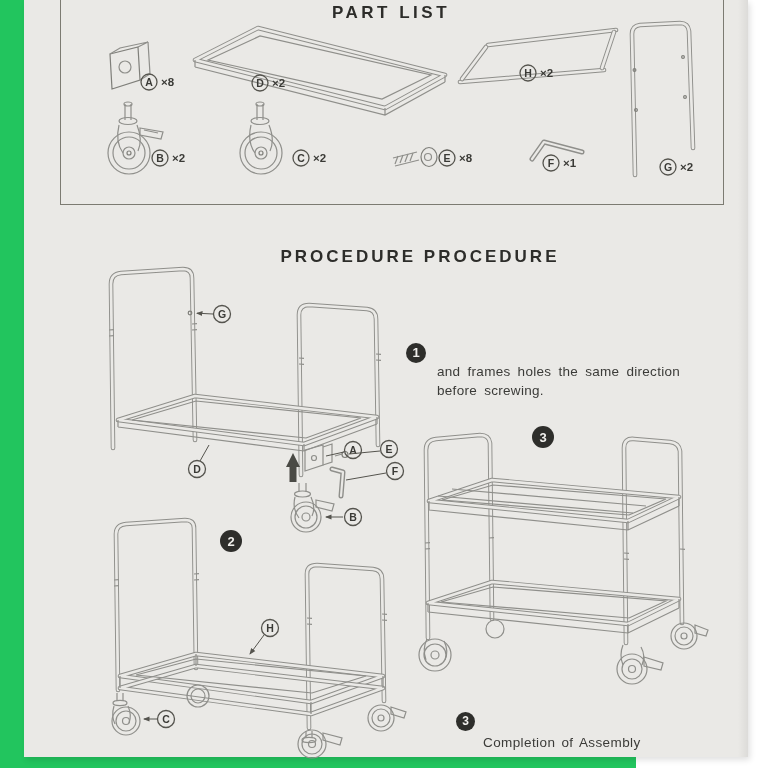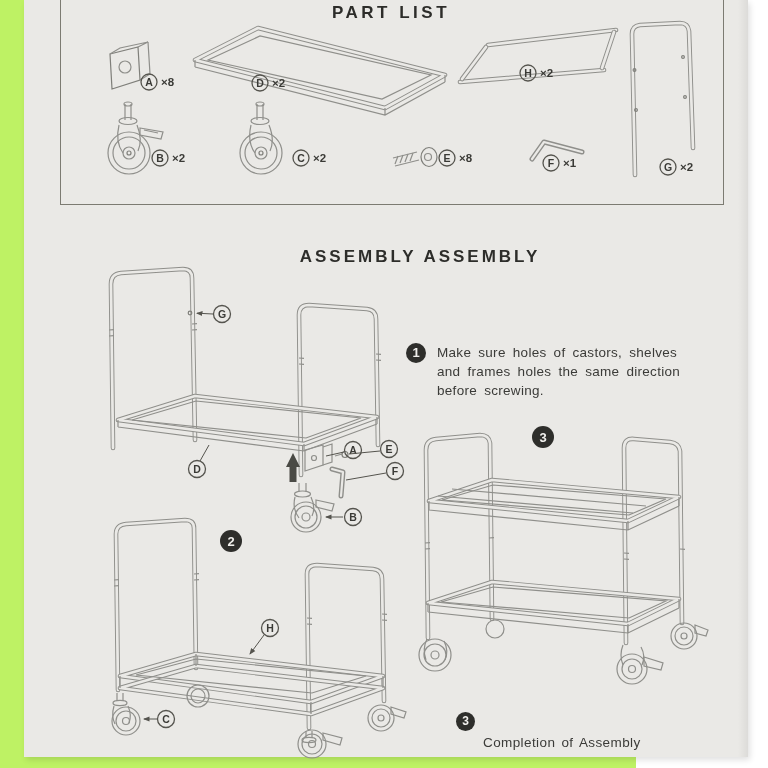--- a/index.html
+++ b/index.html
@@ -1,17 +1,17 @@
 <!DOCTYPE html>
 <html><head>
 <meta charset="utf-8">
 <style>
   html,body{margin:0;padding:0;background:#ffffff;width:768px;height:768px;overflow:hidden;
     font-family:"Liberation Sans",sans-serif;}
-  #canvas{position:relative;width:636px;height:768px;background:#bef264;}
+  #canvas{position:relative;width:636px;height:768px;background:#22c55e;}
   .paper{position:absolute;left:24px;top:0;width:724px;height:757px;background:#eae9e6;
     box-shadow:2px 3px 6px rgba(0,0,0,0.12);}
   .paper:after{content:"";position:absolute;right:0;top:0;width:10px;height:100%;
     background:linear-gradient(to right,rgba(0,0,0,0),rgba(0,0,0,0.06));}
   .partbox{position:absolute;left:60px;top:-12px;width:662px;height:215px;
     border:1.5px solid #7c7b72;}
   .sheet-title{position:absolute;color:#2d2d2a;font-weight:700;font-size:17px;
     letter-spacing:3.5px;white-space:nowrap;}
   #title-partlist{left:60px;top:3px;width:662px;text-align:center;}
   #title-assembly{left:100px;top:247px;width:640px;text-align:center;letter-spacing:3px;}
@@ -164,21 +164,21 @@
       <use href="#pF" class="to3"></use>
         <use href="#pF" class="ti3"></use>
     </g>
     <g>
       <circle class="co" cx="491" cy="163" r="8"></circle>
       <text class="col" x="491" y="166.8">F</text>
       <text class="qty" x="503" y="167">×1</text>
     </g>
   </svg>
 
-  <div class="sheet-title" id="title-assembly">ASSEMBLY ASSEMBLY</div>
+  <div class="sheet-title" id="title-assembly">PROCEDURE PROCEDURE</div>
 
   <svg style="left:80px;top:268px;" width="345" height="272" viewBox="0 0 345 272">
     <defs>
       <path id="d1lf" d="M33,180 L31,16 Q31,6 41,5 L103,1 Q112,1 112,10 L115,172"></path>
       <path id="d1rf" d="M221,207 L219,47 Q219,37 229,37 L287,41 Q296,42 296,51 L298,177"></path>
       <path id="d1sh" d="M38,152 L115,128 L297,149 L224,176 Z"></path>
     </defs>
     <g>
       <use href="#d1lf" class="to"></use>
         <use href="#d1lf" class="ti"></use>
@@ -235,21 +235,20 @@
       <text class="col" x="315" y="206.8">F</text>
     </g>
     <g>
       <line class="lead" x1="263" y1="249" x2="246" y2="249" marker-end="url(#ah)"></line>
       <circle class="co" cx="273" cy="249" r="8.5"></circle>
       <text class="col" x="273" y="252.8">B</text>
     </g>
   </svg>
 
   <div class="badge" id="badge1">1</div>
-  <div class="stepline" style="left:437px;top:345px;">Make sure holes of castors, shelves</div>
   <div class="stepline" style="left:437px;top:364px;">and frames holes the same direction</div>
   <div class="stepline" style="left:437px;top:383px;">before screwing.</div>
 
   <svg style="left:90px;top:518px;" width="320" height="250" viewBox="0 0 320 250">
     <defs>
       <path id="d2lf" d="M28,172 L26,16 Q26,7 36,6 L95,2 Q104,2 104,10 L106,150"></path>
       <path id="d2rf" d="M219,210 L217,56 Q217,47 227,47 L283,51 Q292,52 292,61 L294,183"></path>
       <path id="d2q1" d="M30,158 L106,136 L293,158 L221,184 Z"></path>
       <path id="d2q2" d="M30,170 L106,148 L293,170 L221,196 Z"></path>
     </defs>

